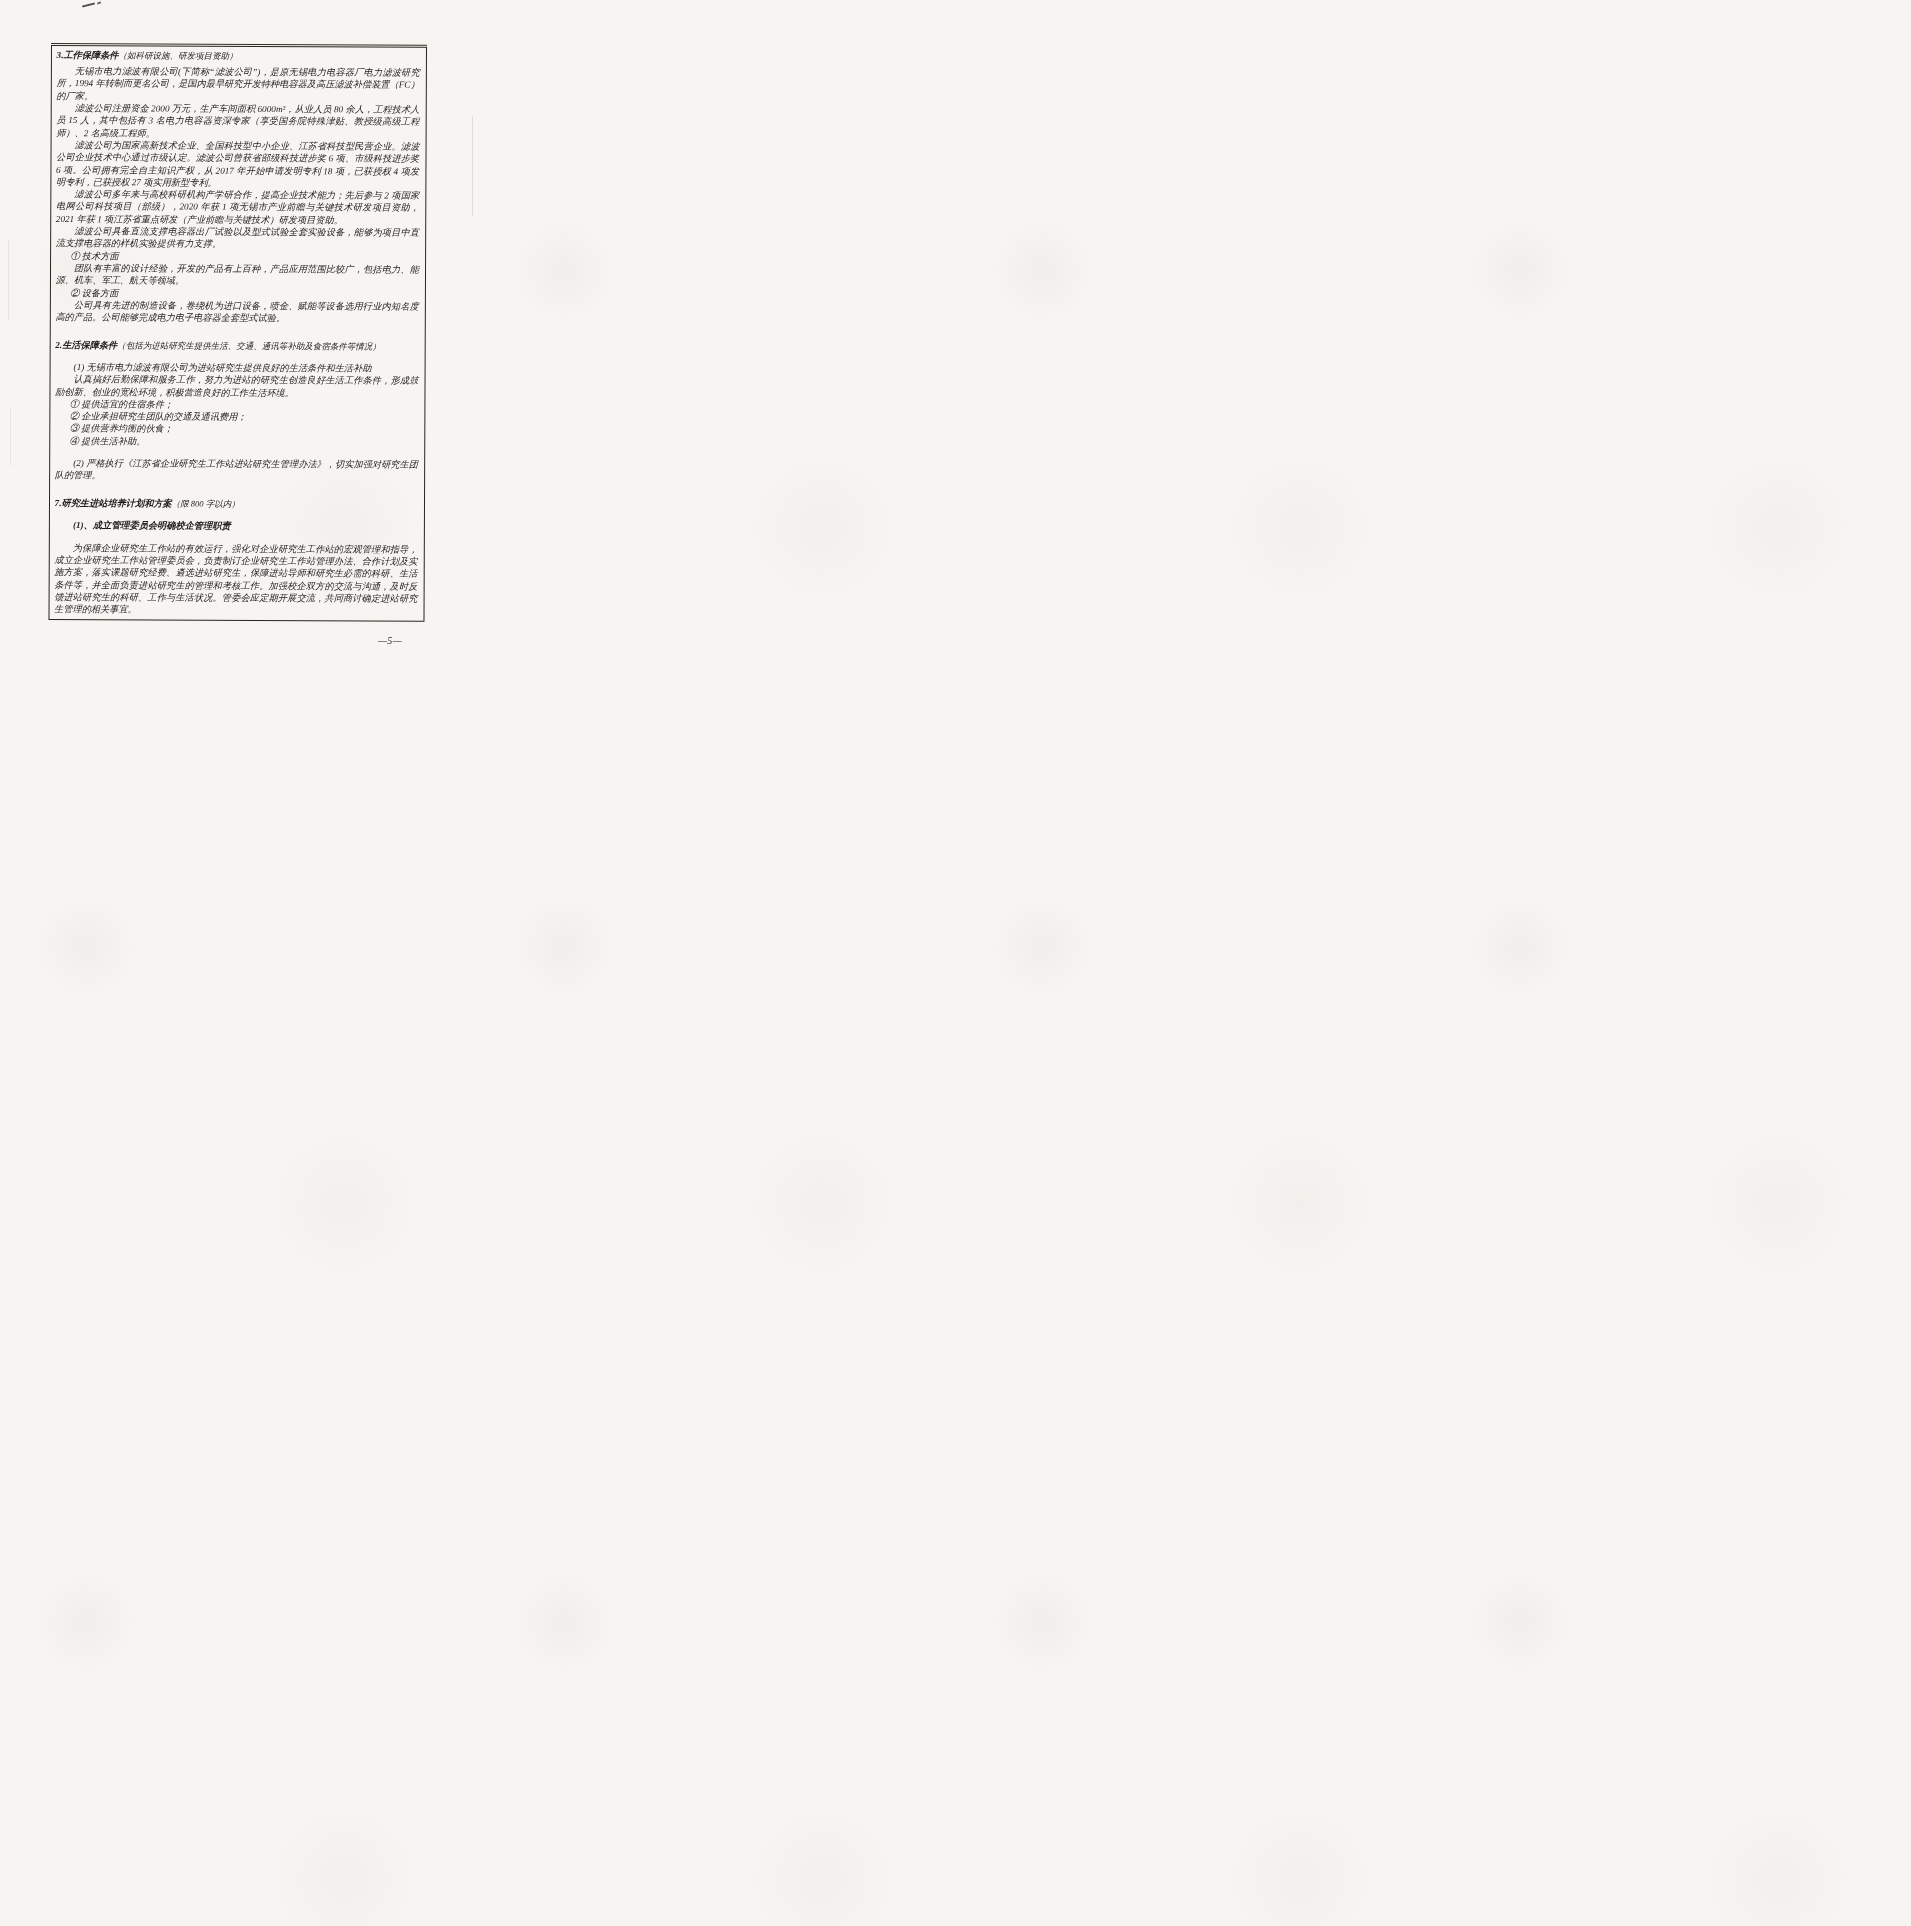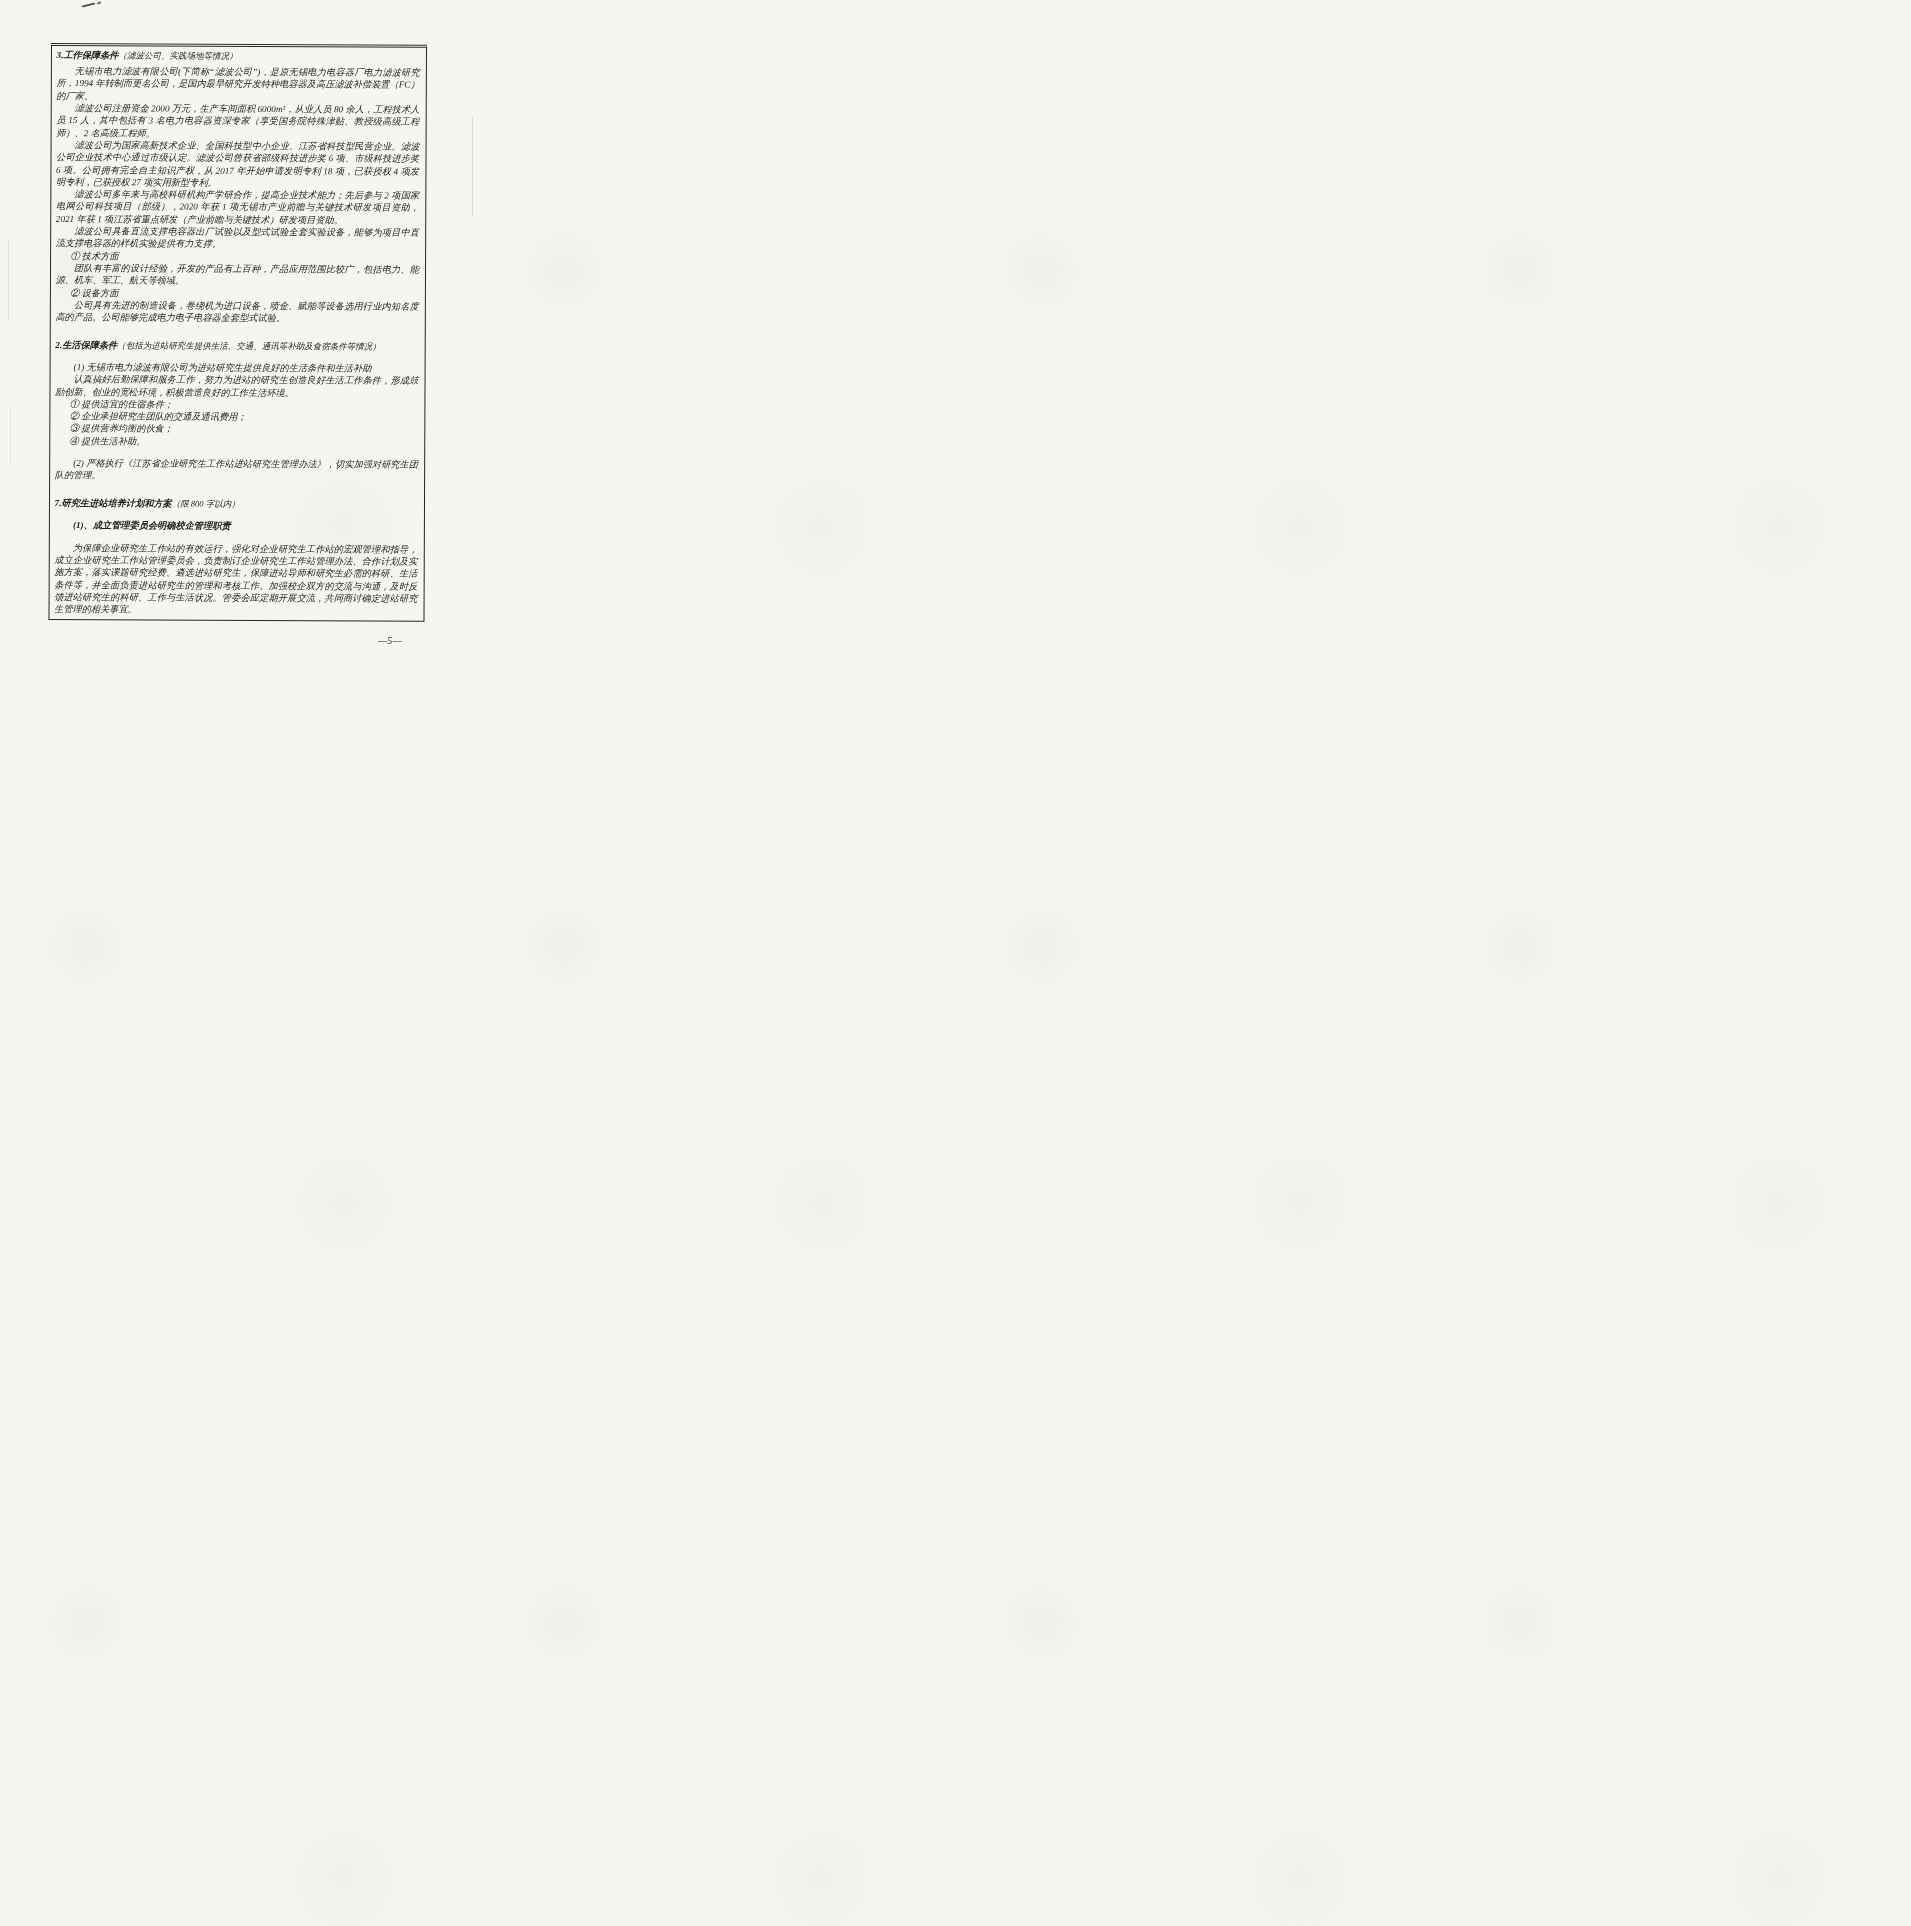--- a/index.html
+++ b/index.html
@@ -108,21 +108,21 @@
   <div class="artifact a1"></div>
   <div class="artifact a2"></div>
   <div class="artifact a3"></div>
   <div class="smudge s1"></div>
   <div class="smudge s2"></div>
   <div class="smudge s3"></div>
 
   <div class="scan-box">
     <div class="doc">
 
-      <h2 class="mt-h2gap"><span>3.工作保障条件</span><span class="note">（滤波公司、实践场地等情况）</span></h2>
+      <h2 class="mt-h2gap"><span>3.工作保障条件</span><span class="note">（如科研设施、研发项目资助）</span></h2>
 
       <p class="para">无锡市电力滤波有限公司(下简称“滤波公司”)，是原无锡电力电容器厂电力滤波研究所，1994 年转制而更名公司，是国内最早研究开发特种电容器及高压滤波补偿装置（FC）的厂家。</p>
       <p class="para">滤波公司注册资金 2000 万元，生产车间面积 6000m²，从业人员 80 余人，工程技术人员 15 人，其中包括有 3 名电力电容器资深专家（享受国务院特殊津贴、教授级高级工程师）、2 名高级工程师。</p>
       <p class="para">滤波公司为国家高新技术企业、全国科技型中小企业、江苏省科技型民营企业。滤波公司企业技术中心通过市级认定。滤波公司曾获省部级科技进步奖 6 项、市级科技进步奖 6 项。公司拥有完全自主知识产权，从 2017 年开始申请发明专利 18 项，已获授权 4 项发明专利，已获授权 27 项实用新型专利。</p>
       <p class="para">滤波公司多年来与高校科研机构产学研合作，提高企业技术能力；先后参与 2 项国家电网公司科技项目（部级），2020 年获 1 项无锡市产业前瞻与关键技术研发项目资助，2021 年获 1 项江苏省重点研发（产业前瞻与关键技术）研发项目资助。</p>
       <p class="para">滤波公司具备直流支撑电容器出厂试验以及型式试验全套实验设备，能够为项目中直流支撑电容器的样机实验提供有力支撑。</p>
 
       <p class="item">① 技术方面</p>
       <p class="para">团队有丰富的设计经验，开发的产品有上百种，产品应用范围比较广，包括电力、能源、机车、军工、航天等领域。</p>
       <p class="item">② 设备方面</p>

